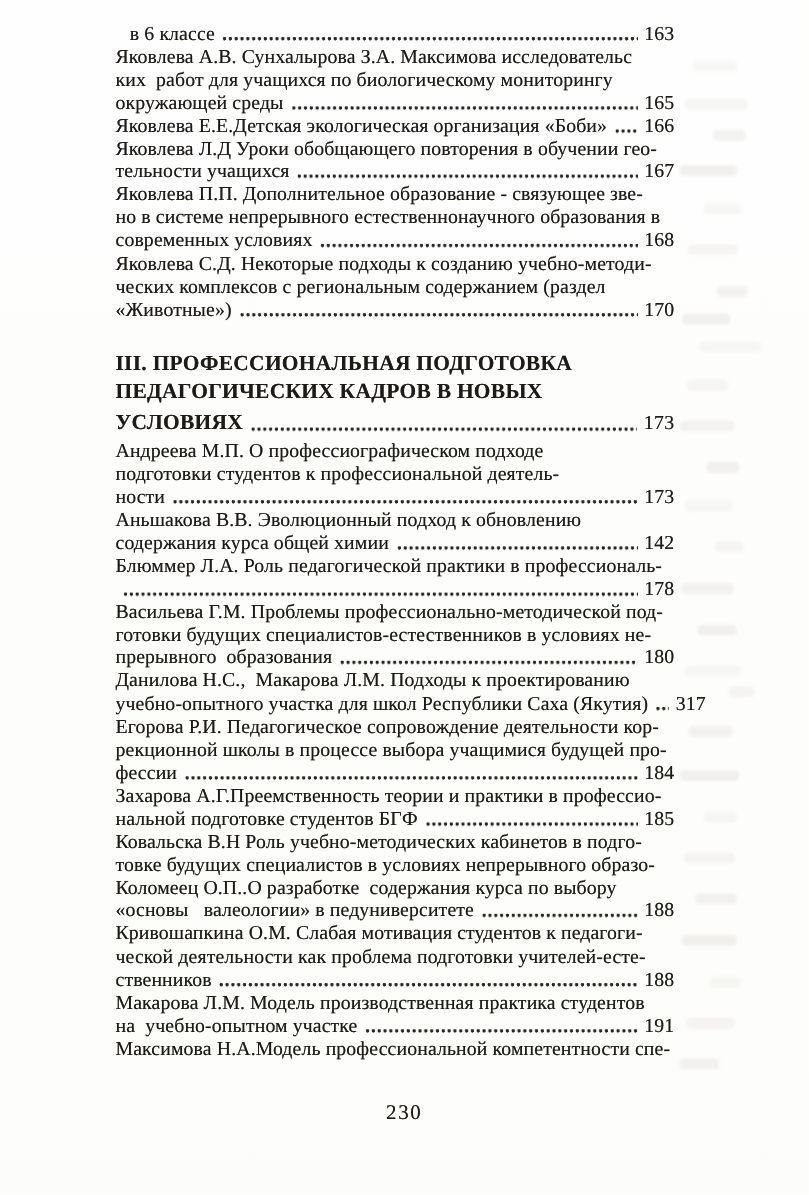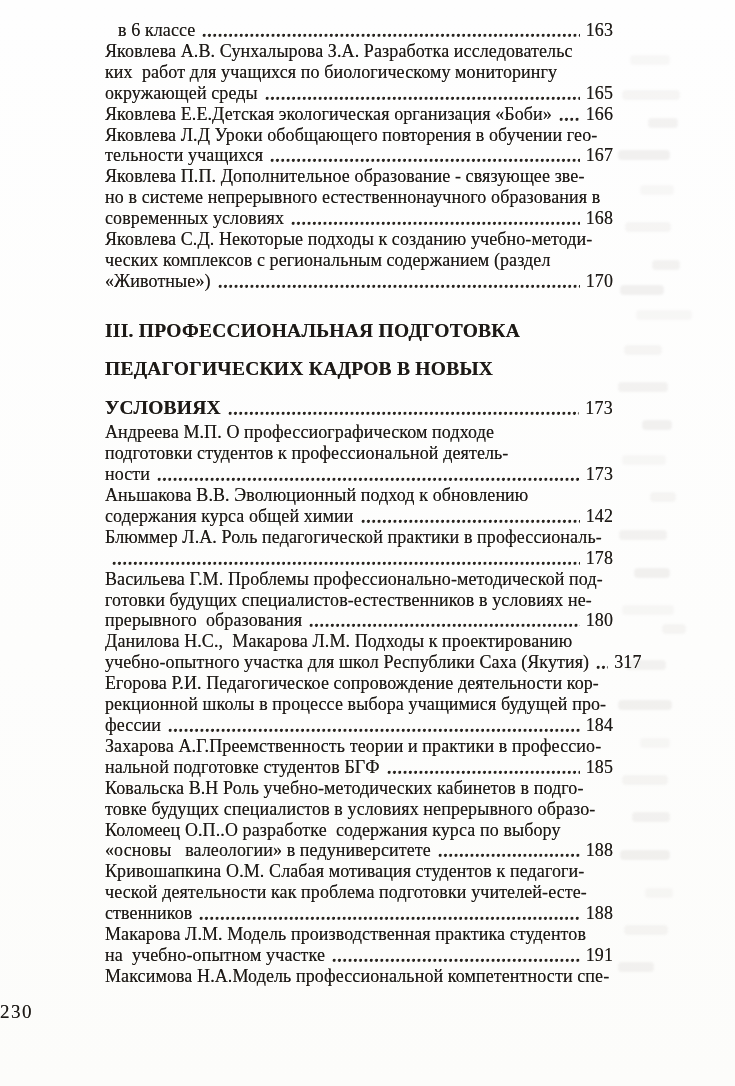--- a/index.html
+++ b/index.html
@@ -33,28 +33,28 @@
   .line-text{white-space:pre;flex:0 1 auto}
   .leader{
     flex:1 1 12px;min-width:12px;height:6px;align-self:flex-end;
     margin:0 6px 3px 7px;
     background-image:radial-gradient(circle at 2.1px 3.2px,#28241f 1.35px,rgba(0,0,0,0) 1.8px);
     background-size:5.3px 6px;background-repeat:repeat-x;background-position:left bottom;
   }
   .pagenum{flex:0 0 auto;white-space:pre}
   .toc-item.heading{margin-top:26px;margin-bottom:1px}
   .toc-item.heading .line{
-    font-weight:bold;font-size:19.5px;line-height:26.5px;letter-spacing:0.25px;margin-top:12px;
+    font-weight:bold;font-size:19.5px;line-height:26.5px;letter-spacing:0.25px;
   }
   .toc-item.heading .pagenum{font-weight:normal;font-size:18px}
   .toc-item.heading .leader{margin-bottom:5px}
   .toc-item.indent .line:first-child .line-text{padding-left:13px}
   .folio{
     position:absolute;left:0;right:0;top:1001px;
-    text-align:left;font-size:19px;letter-spacing:1.5px;
+    text-align:center;font-size:19px;letter-spacing:1.5px;
     text-shadow:0 0 0.4px rgba(45,38,30,0.7);
   }
 </style>
 </head>
 <body>
 
 <div class="page-surface"></div>
 
 <div class="bleed">
     <div class="smudge" style="left: 630px; top: 55px; width: 40px; opacity: 0.5;"></div>
@@ -89,21 +89,21 @@
 <div class="toc">
     <div class="toc-item entry indent">
       <div class="line">
         <span class="line-text">в 6 классе</span>
         <span class="leader"></span>
         <span class="pagenum">163</span>
       </div>
     </div>
     <div class="toc-item entry">
       <div class="line">
-        <span class="line-text">Яковлева А.В. Сунхалырова З.А. Разработка исследовательс</span>
+        <span class="line-text">Яковлева А.В. Сунхалырова З.А. Максимова исследовательс</span>
       </div>
       <div class="line">
         <span class="line-text">ких  работ для учащихся по биологическому мониторингу</span>
       </div>
       <div class="line">
         <span class="line-text">окружающей среды</span>
         <span class="leader"></span>
         <span class="pagenum">165</span>
       </div>
     </div>

